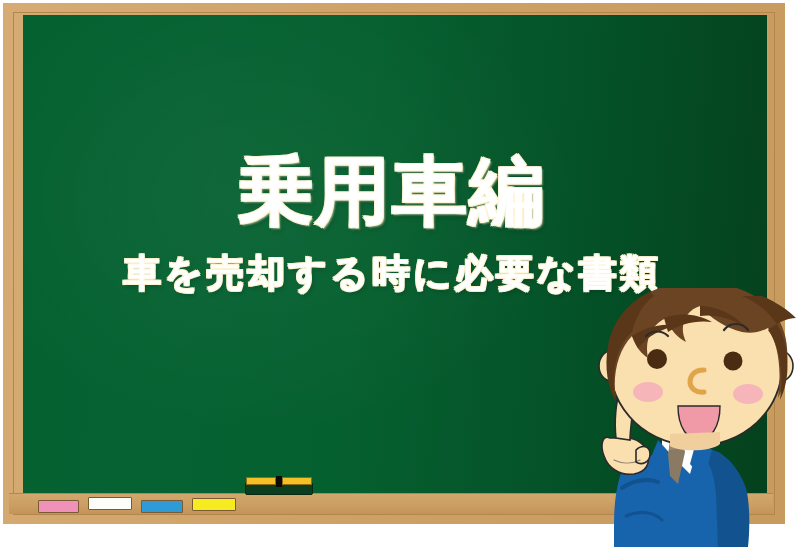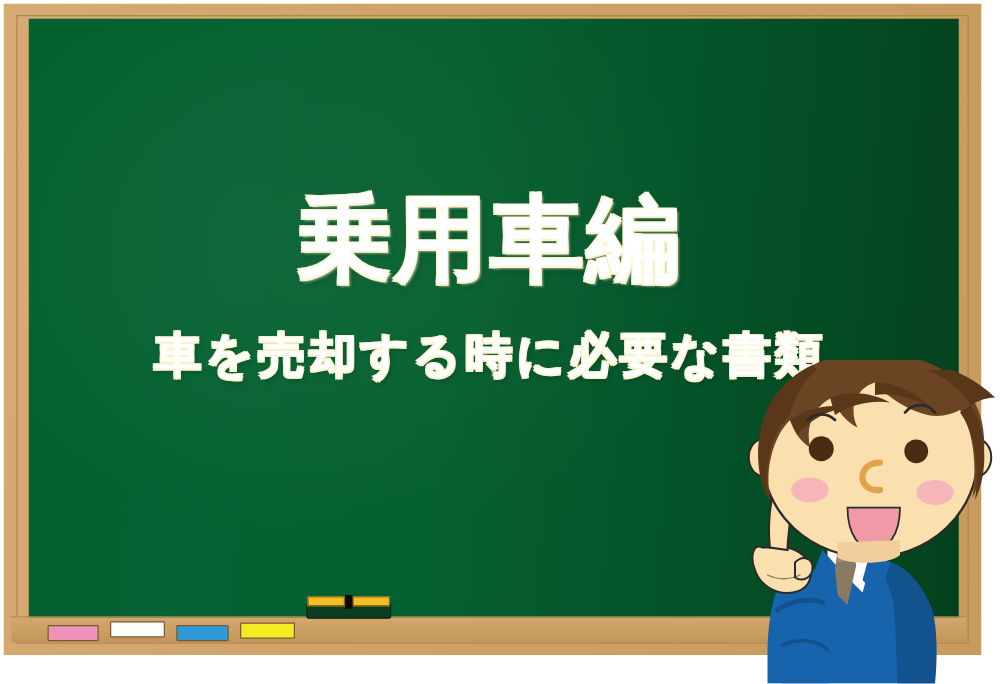--- a/index.html
+++ b/index.html
@@ -127,41 +127,40 @@
     position: absolute;
     left: 20px;
     top: 12px;
     width: 744px;
     height: 482px;
     display: flex;
     flex-direction: column;
     align-items: center;
     justify-content: flex-start;
     pointer-events: none;
-    gap: 24px;
   }
   .title {
     margin-top: 142px;
     color: #ffffff;
     font-size: 75px;
     line-height: 1.0;
     font-weight: bold;
     letter-spacing: 2px;
     text-shadow:
       0 0 1px #fdf3d0,
       1px 1px 0 #fdf3d0,
       -1px 1px 0 #fdf3d0,
       1px -1px 0 #fdf3d0,
       -1px -1px 0 #fdf3d0,
       2px 2px 2px rgba(253,243,208,0.55),
       3px 4px 5px rgba(0,0,0,0.18);
     white-space: nowrap;
   }
   .subtitle {
-    margin-top: 11px;
+    margin-top: 24px;
     color: #ffffff;
     font-size: 38px;
     line-height: 1.1;
     font-weight: bold;
     letter-spacing: 3px;
     text-shadow:
       0 0 1px #fdf3d0,
       1px 1px 0 #fdf3d0,
       -1px 1px 0 #fdf3d0,
       1px -1px 0 #fdf3d0,

